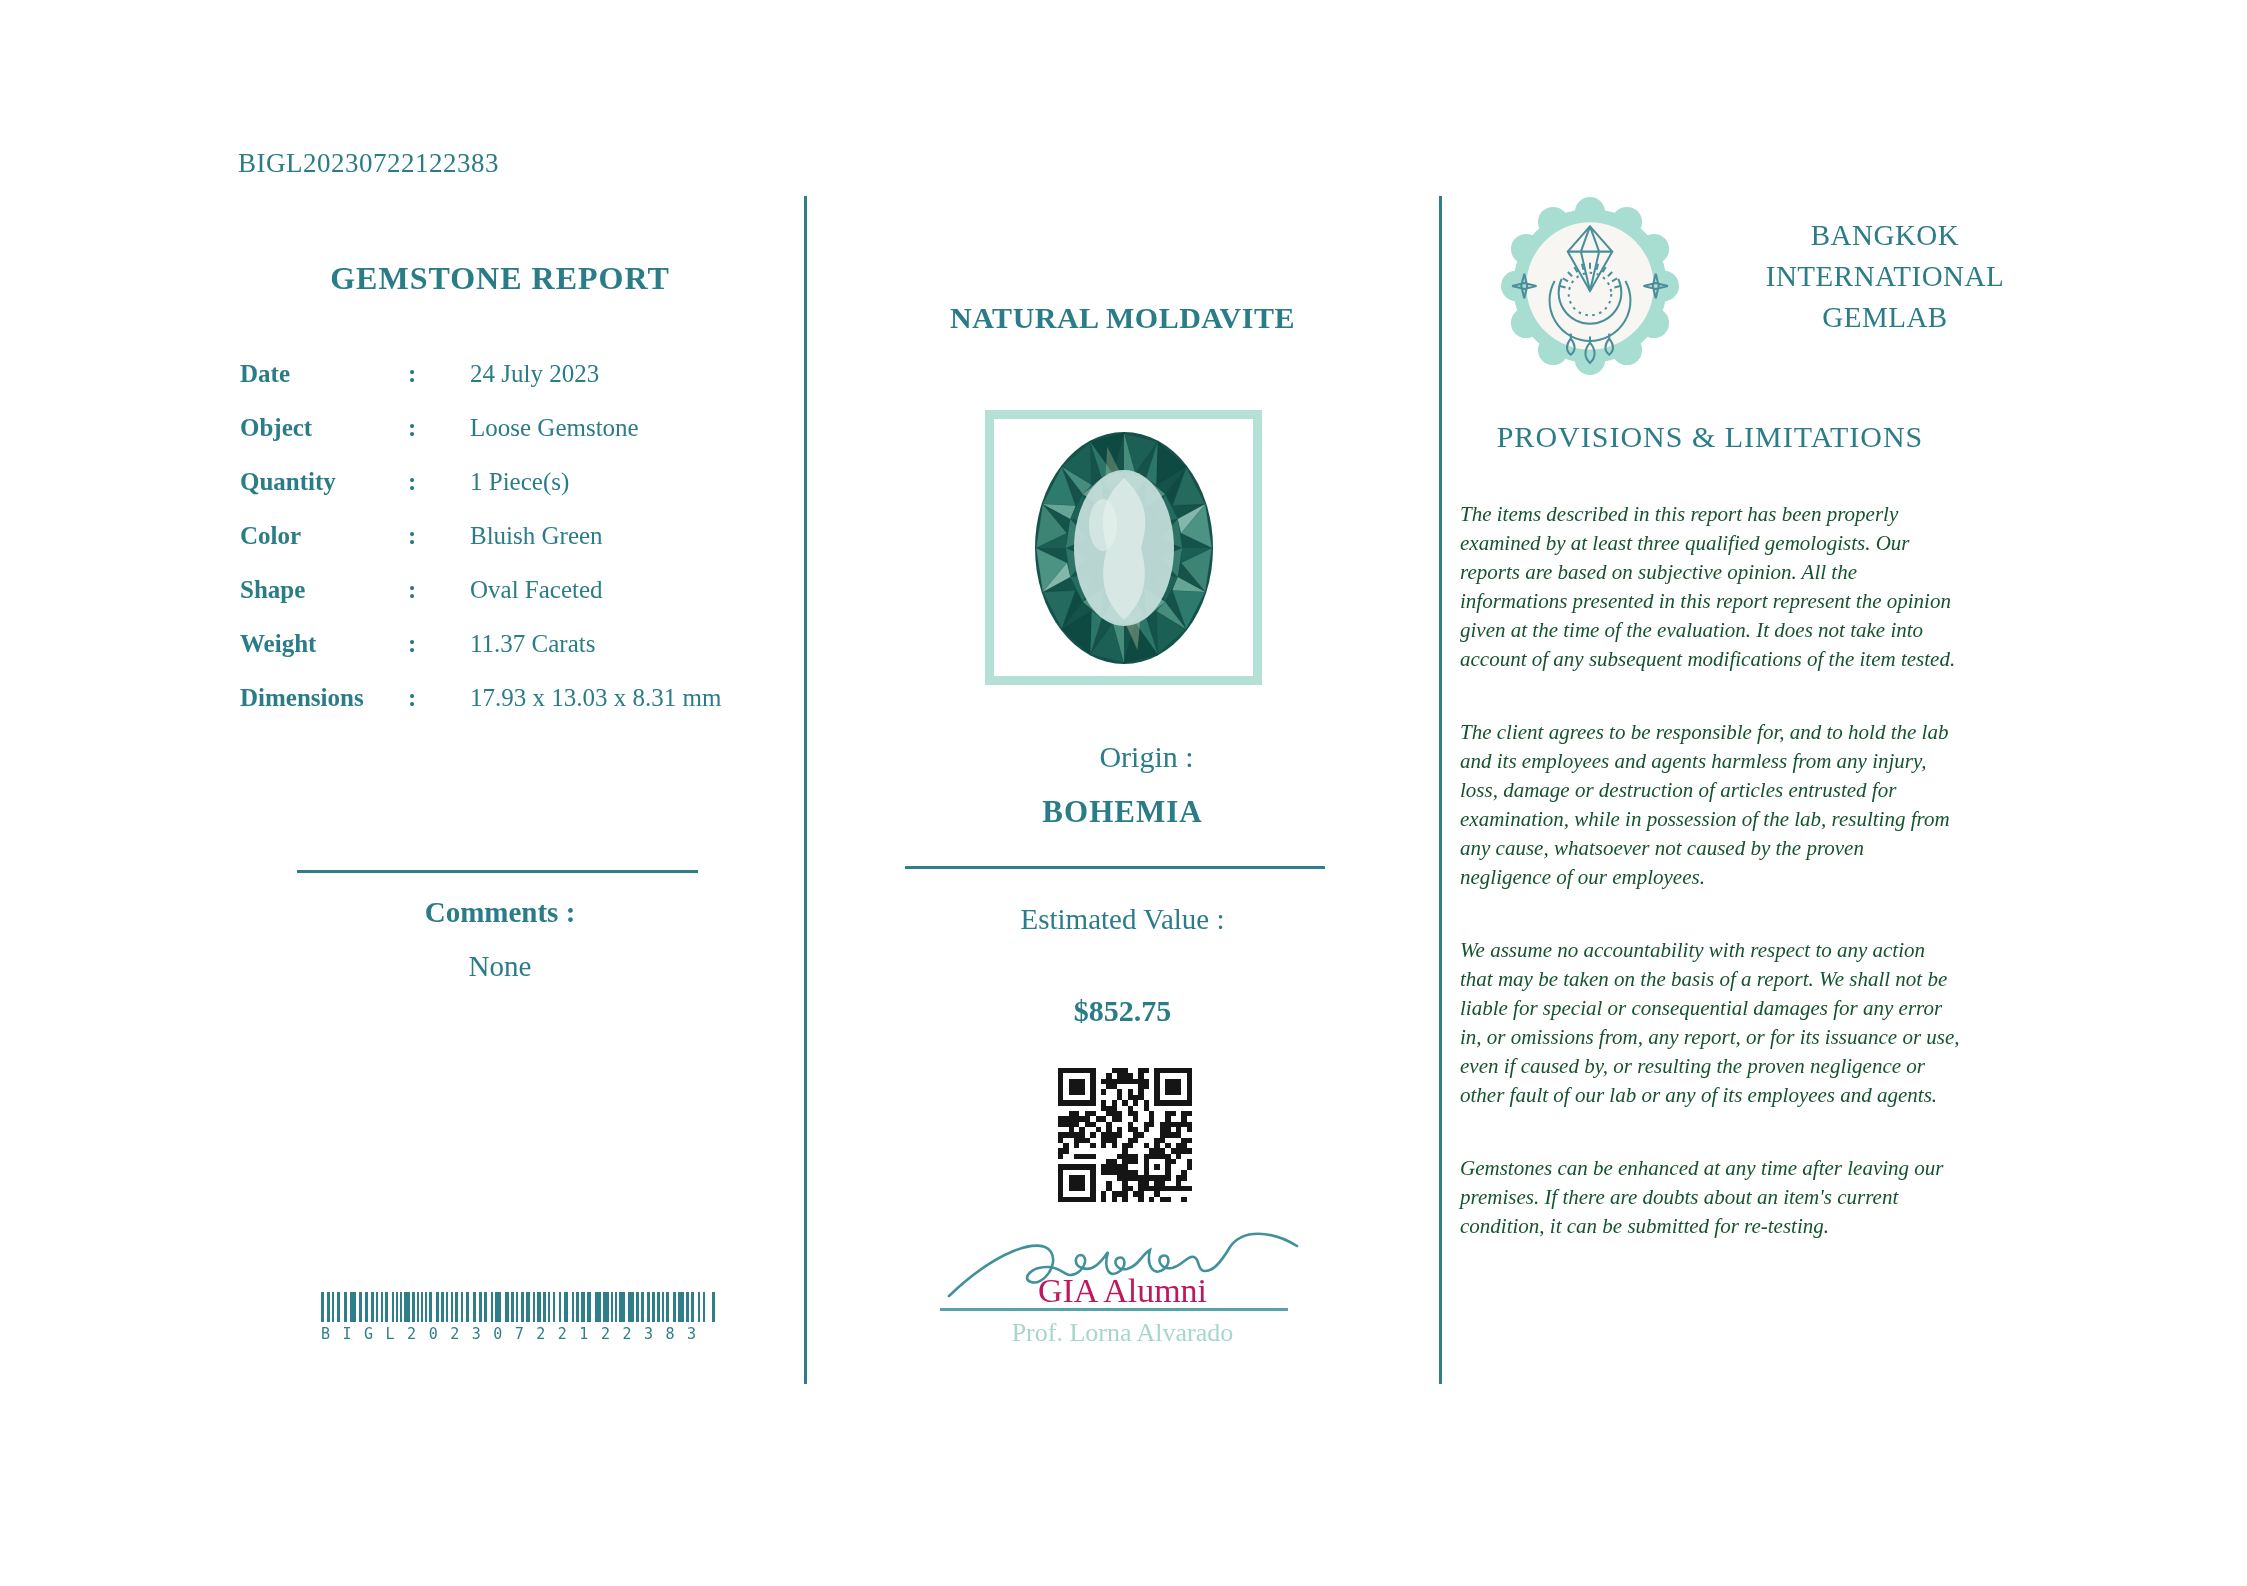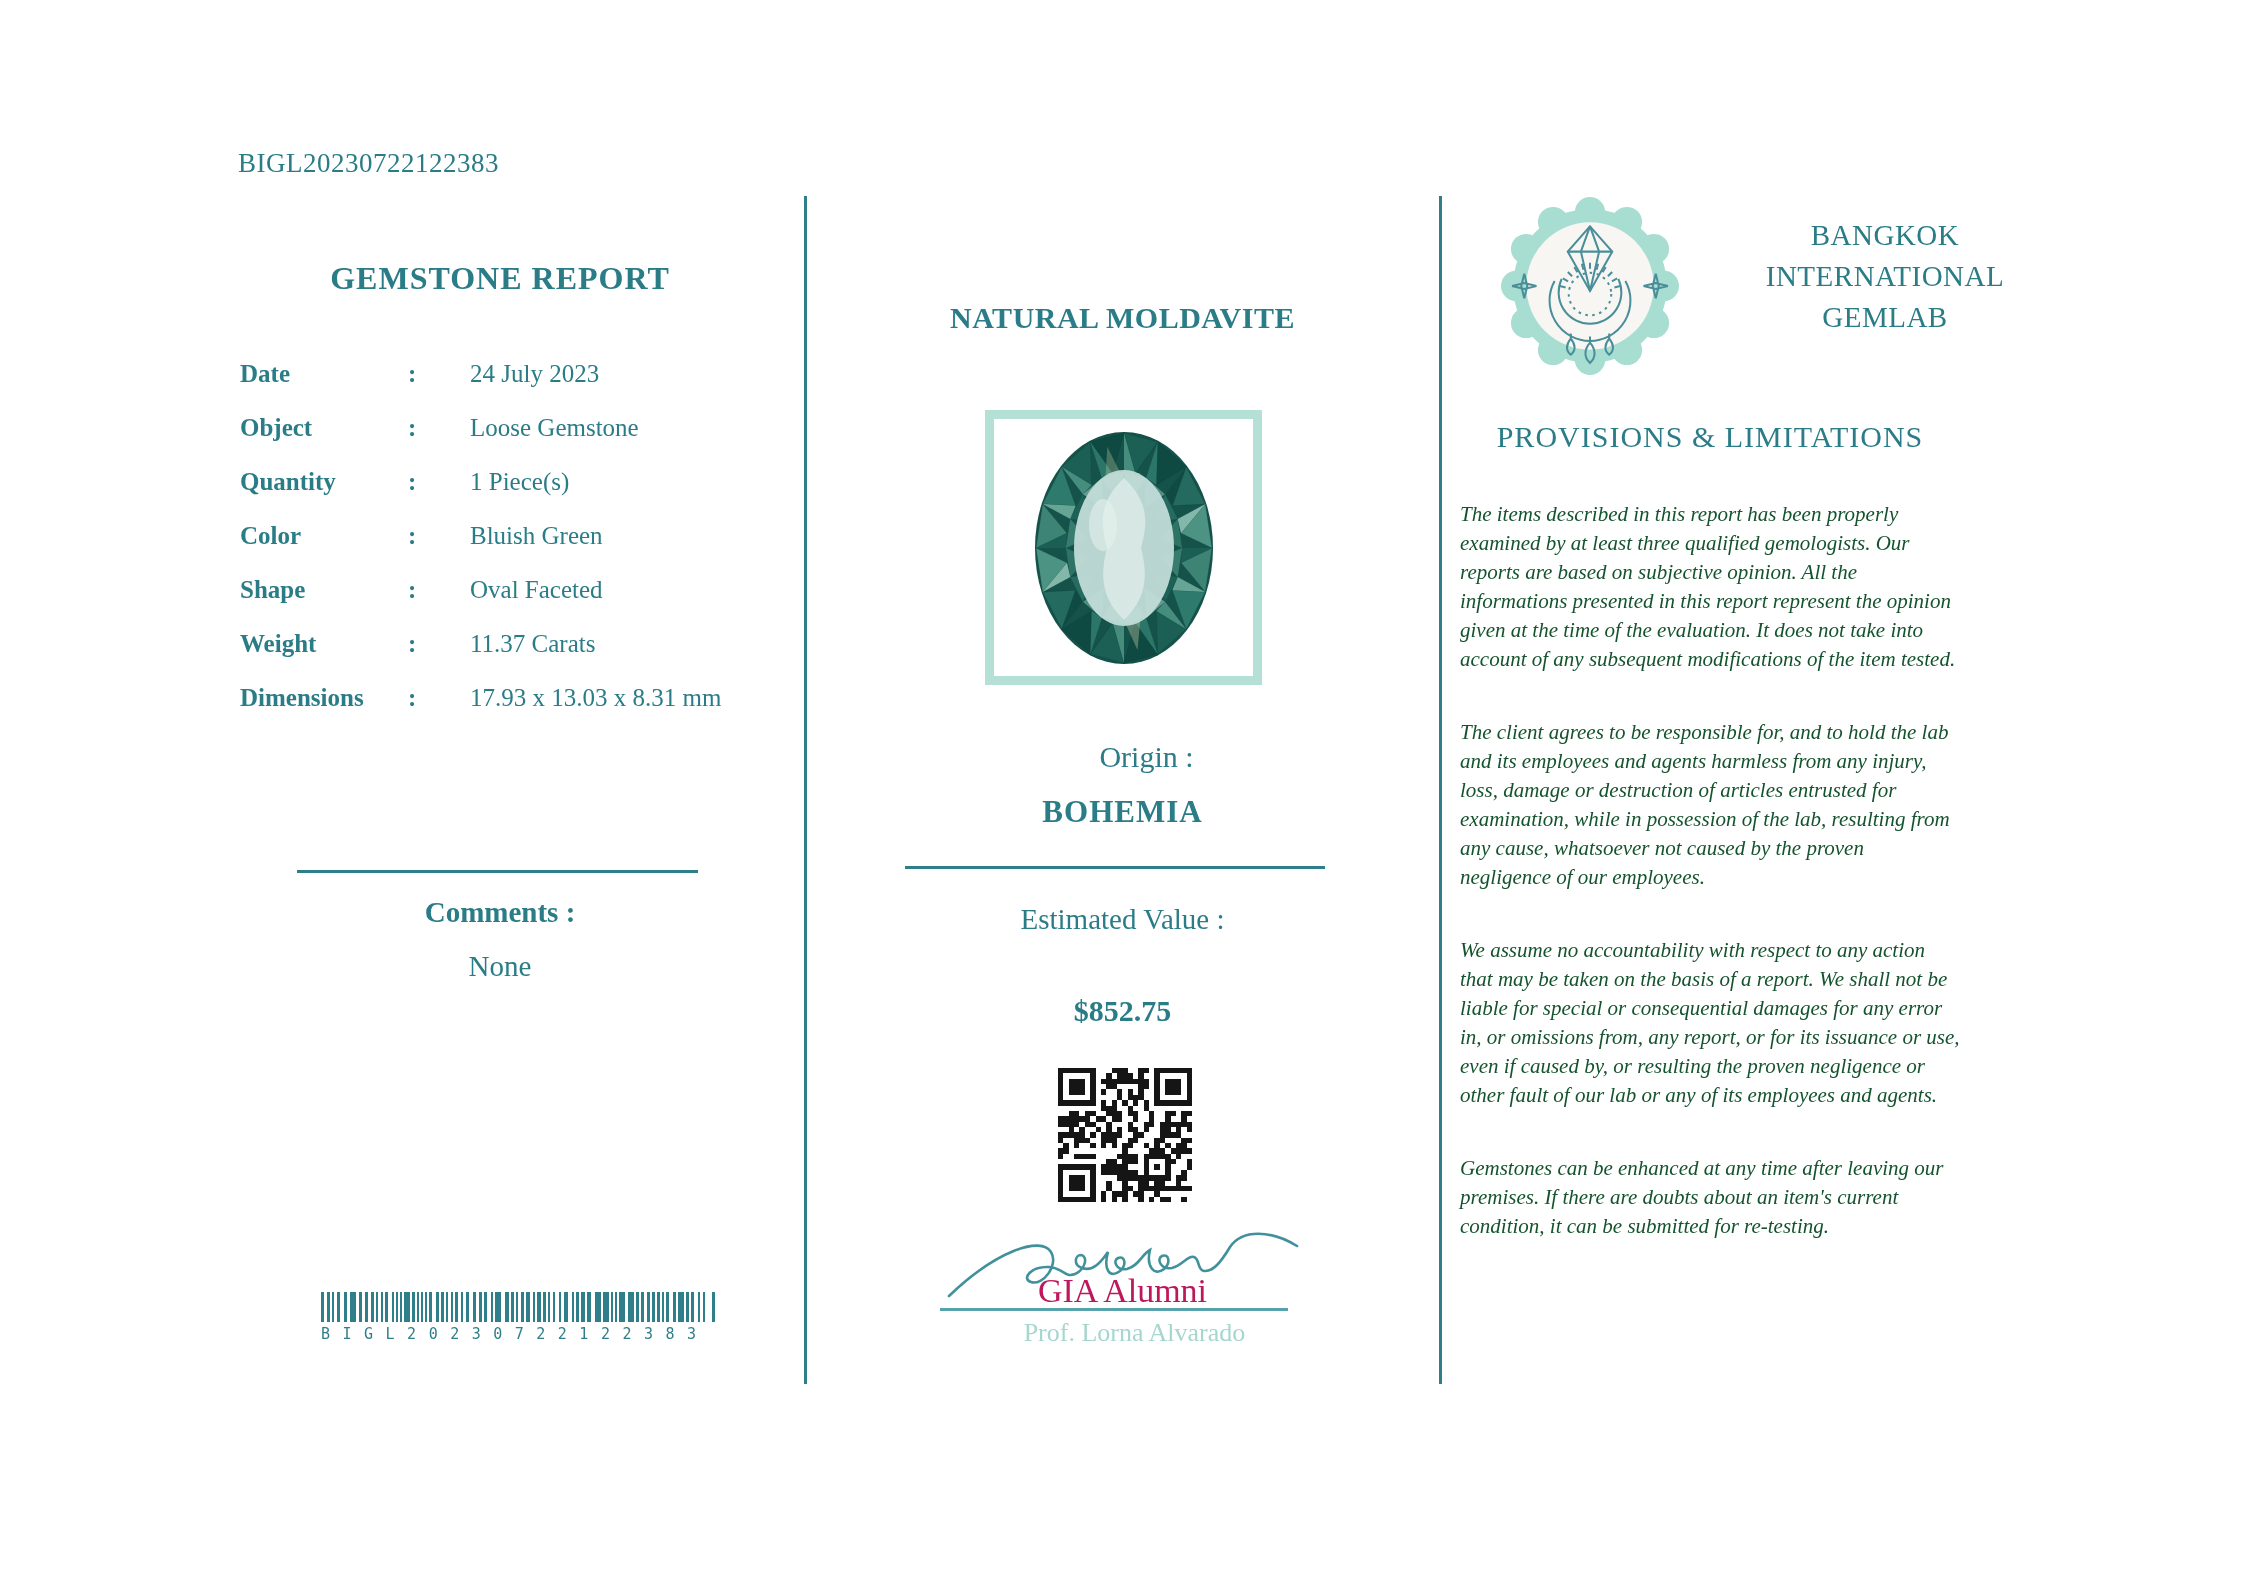--- a/index.html
+++ b/index.html
@@ -38,21 +38,21 @@
   #gem-svg{display:block;margin:10px auto 0;}
   #origin-label{top:740px;font-size:30px;padding-left:24px;}
   #origin-value{top:794px;font-size:31px;font-weight:bold;letter-spacing:1px;}
   #mid-divider{left:905px;top:866px;width:420px;height:3px;background:#2f7f8b;}
   #est-label{top:903px;font-size:29px;}
   #est-value{top:958px;font-size:30px;font-weight:bold;margin-top:36px;}
   #qr{left:1058px;top:1068px;width:134px;height:134px;}
   #signature{left:945px;top:1222px;width:360px;height:92px;}
   #signature path{stroke:#41919d;stroke-width:2.6;fill:none;stroke-linecap:round;}
   #sig-divider{left:940px;top:1308px;width:348px;height:3px;background:#57a1ac;}
-  #signatory-name{top:1318px;font-size:26px;color:#a6d6ce;padding-left:12px;}
+  #signatory-name{top:1318px;font-size:26px;color:#a6d6ce;}
   #signatory-credential{top:1272px;font-size:34px;color:#be185d;}
 
   
   #lab-logo{left:1500px;top:196px;width:180px;height:180px;}
   #lab-logo .orn{stroke:#4a8e99;stroke-width:2;fill:none;}
   #lab-name{left:1740px;top:215px;width:290px;font-size:29px;line-height:41px;letter-spacing:.5px;}
   #provisions-title{left:1450px;top:420px;width:520px;font-size:30px;letter-spacing:1px;}
   #provisions{left:1460px;top:500px;width:500px;}
   #provisions p{margin:0 0 44px 0;font-style:italic;font-size:21px;line-height:29px;
                 color:#14532d;text-align:left;}

